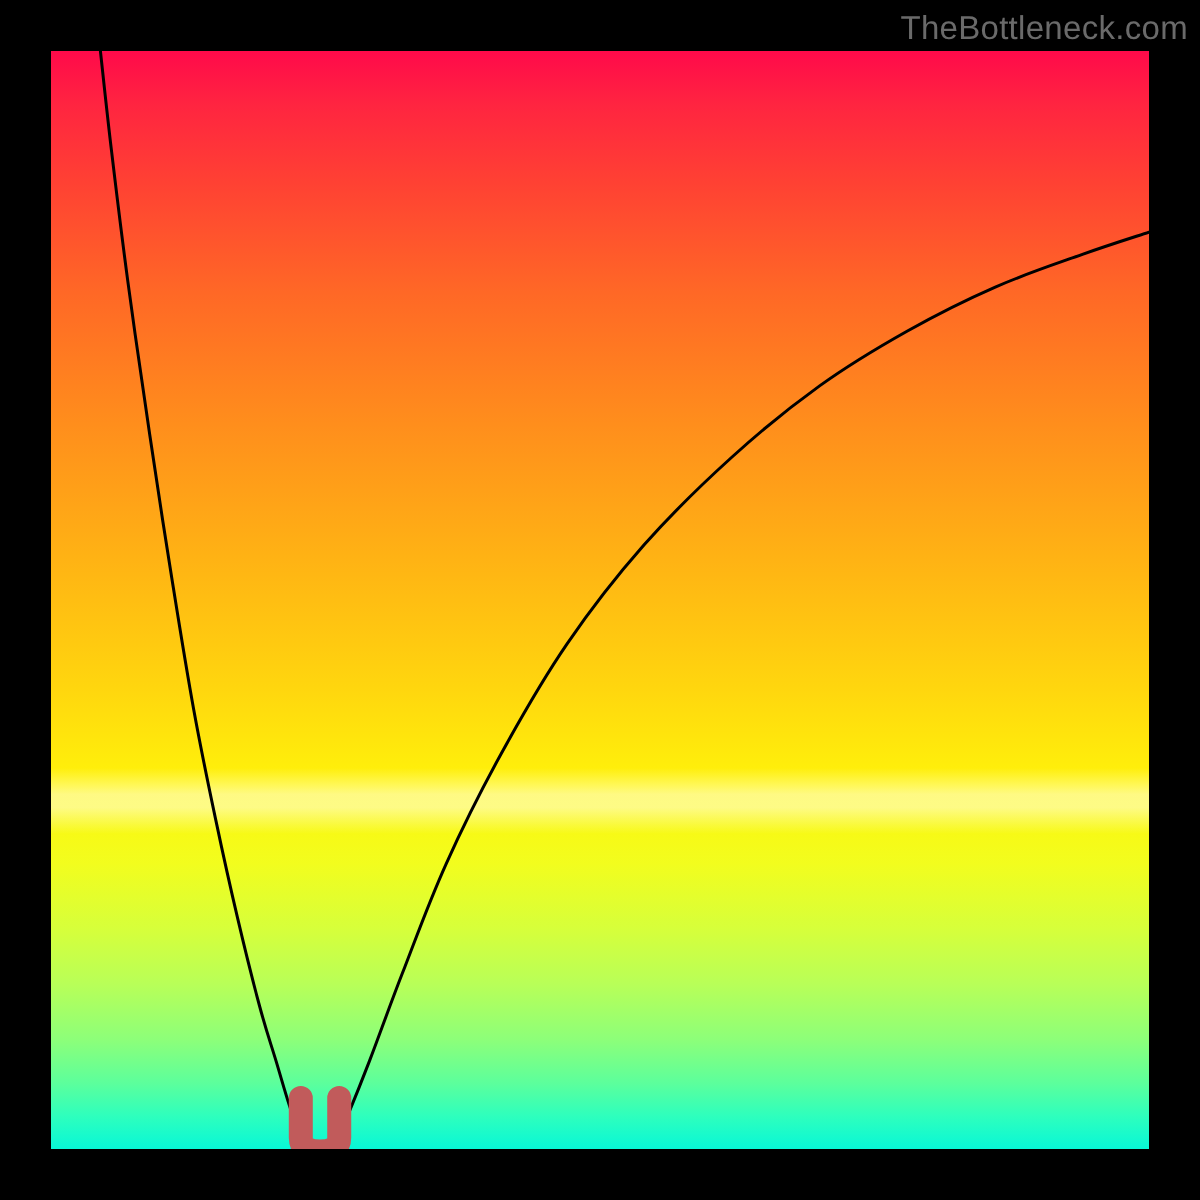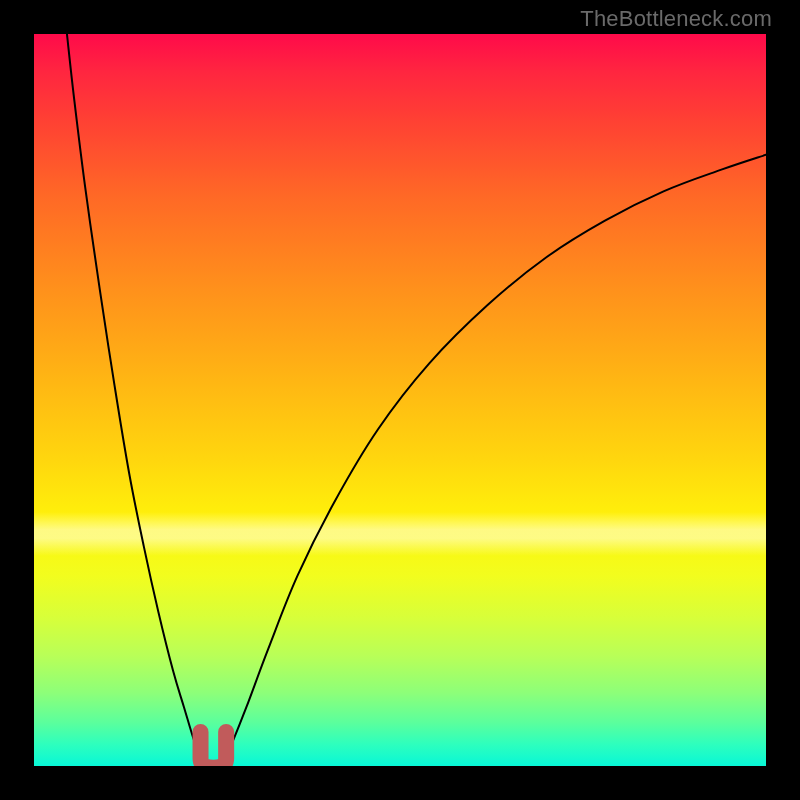--- a/index.html
+++ b/index.html
@@ -52,21 +52,21 @@
       to bottom,
       rgba(255,255,240,0.0) 0%,
       rgba(255,255,230,0.55) 40%,
       rgba(255,255,230,0.55) 60%,
       rgba(255,255,240,0.0) 100%
     );
   }
   .watermark {
     position: absolute;
     top: 6px;
-    right: 28px;
+    right: 8px;
     color: #6a6a6a;
     font-size: 22px;
     letter-spacing: 0.2px;
     font-weight: 400;
     user-select: none;
   }
   svg {
     position: absolute;
     inset: 0;
   }

